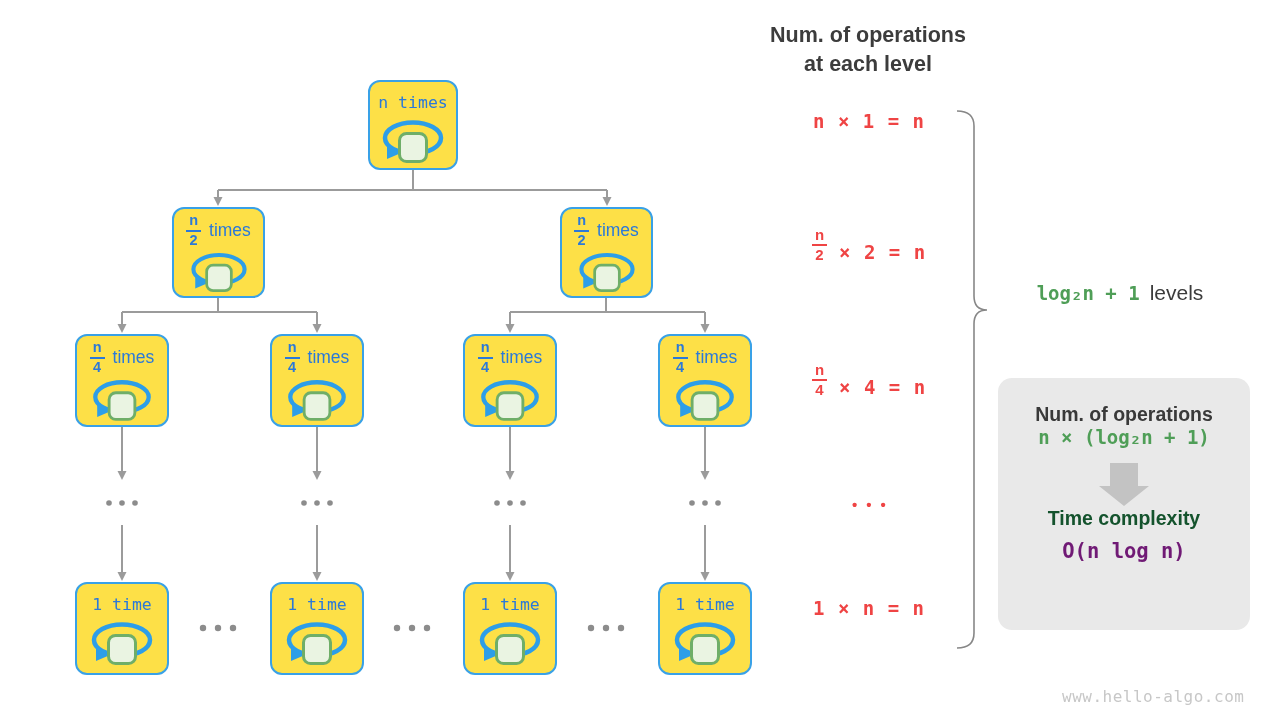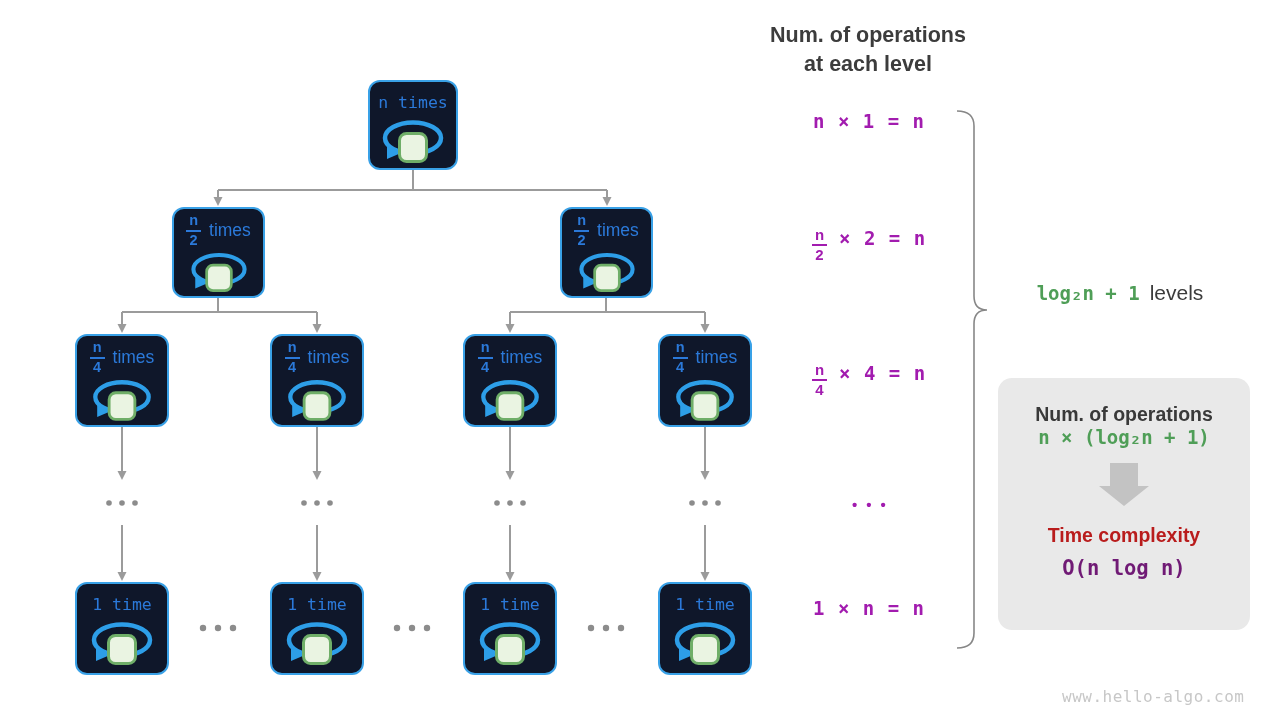--- a/index.html
+++ b/index.html
@@ -3,36 +3,36 @@
 <meta charset="utf-8">
 <style>
   html,body{margin:0;padding:0;background:#ffffff;}
   .canvas{position:relative;width:1280px;height:720px;background:#fff;overflow:hidden;
           font-family:"Liberation Sans",sans-serif;}
   .abs{position:absolute;}
   svg{display:block;}
 
   
   .node{position:absolute;box-sizing:border-box;border:2.5px solid #39a1e7;border-radius:12px;
-        background:#0f172a;display:flex;flex-direction:column;align-items:center;}
+        background:#fde047;display:flex;flex-direction:column;align-items:center;}
   .node-label{display:flex;align-items:center;justify-content:center;gap:8px;
               color:#2b79d9;margin-top:7px;height:26px;}
   .mono{font-family:"DejaVu Sans Mono","DejaVu Sans",monospace;}
   .plainlab{font-size:16.5px;}
   .frac{display:inline-flex;flex-direction:column;align-items:center;line-height:1.08;
         font-weight:bold;font-size:14.5px;}
   .frac .num{border-bottom:2px solid currentColor;padding:0 3px 1px;}
   .frac .den{padding-top:1px;}
   .suffix{font-size:17.5px;}
   .fracnode .node-label{height:36px;margin-top:4px;}
   .loop-wrap{margin-top:2px;}
 
   
-  .formula-row{position:absolute;left:780px;width:178px;display:flex;align-items:flex-start;
-               justify-content:center;color:#a21caf;font-weight:bold;}
+  .formula-row{position:absolute;left:780px;width:178px;display:flex;align-items:flex-end;
+               justify-content:center;color:#ef4444;font-weight:bold;}
   .fplain{font-size:19px;letter-spacing:1px;}
   .frest{font-size:19px;letter-spacing:1px;margin-left:12px;}
   .gfrac{font-size:15px;}
   .gdots{font-size:15px;letter-spacing:9px;text-indent:9px;}
 
   .header{left:720px;top:21px;width:296px;text-align:center;color:#3c3c3c;
           font-weight:bold;font-size:21.5px;line-height:29px;}
 
   .brace-label{left:1018px;top:283px;width:204px;text-align:center;line-height:20px;}
   .brace-label .hl{font-family:"DejaVu Sans Mono","DejaVu Sans",monospace;
@@ -40,21 +40,21 @@
   .brace-label .dk{font-size:21px;color:#3c3c3c;margin-left:10px;}
   .brace-label .ln2{font-size:21px;color:#3c3c3c;}
 
   .summary-box{left:998px;top:378px;width:252px;height:252px;background:#e9e9e9;
                border-radius:14px;display:flex;flex-direction:column;align-items:center;
                box-sizing:border-box;padding-top:25px;}
   .sb-title{font-weight:bold;font-size:19.5px;color:#393939;}
   .sb-formula{font-family:"DejaVu Sans Mono","DejaVu Sans",monospace;
               font-weight:bold;font-size:19px;color:#4f9e57;}
   .sb-arrow{margin-top:15px;}
-  .sb-subtitle{margin-top:17px;font-weight:bold;font-size:19.5px;color:#b91c1c;}
+  .sb-subtitle{font-weight:bold;font-size:19.5px;color:#14532d;}
   .sb-result{margin-top:9px;font-family:"DejaVu Sans Mono","DejaVu Sans",monospace;
              font-weight:bold;font-size:20.5px;color:#701a75;}
 
   .watermark{left:1062px;top:675px;font-family:"DejaVu Sans Mono","DejaVu Sans",monospace;
              font-size:16px;color:#c7c7c7;letter-spacing:0.5px;margin-top:12px;}
 </style>
 </head>
 <body>
 
 <div class="canvas">

